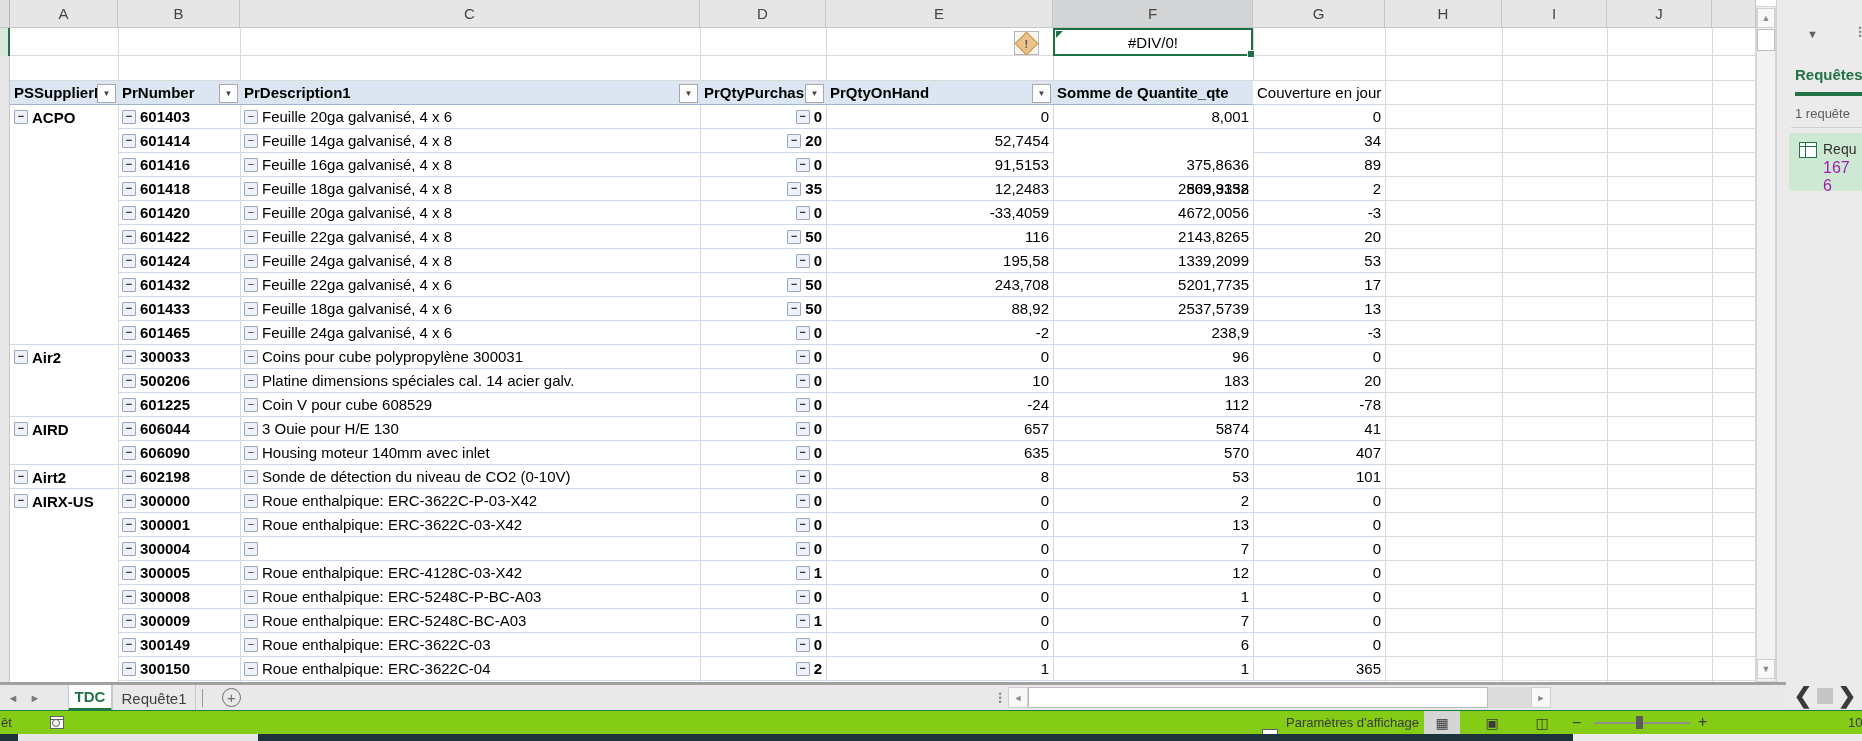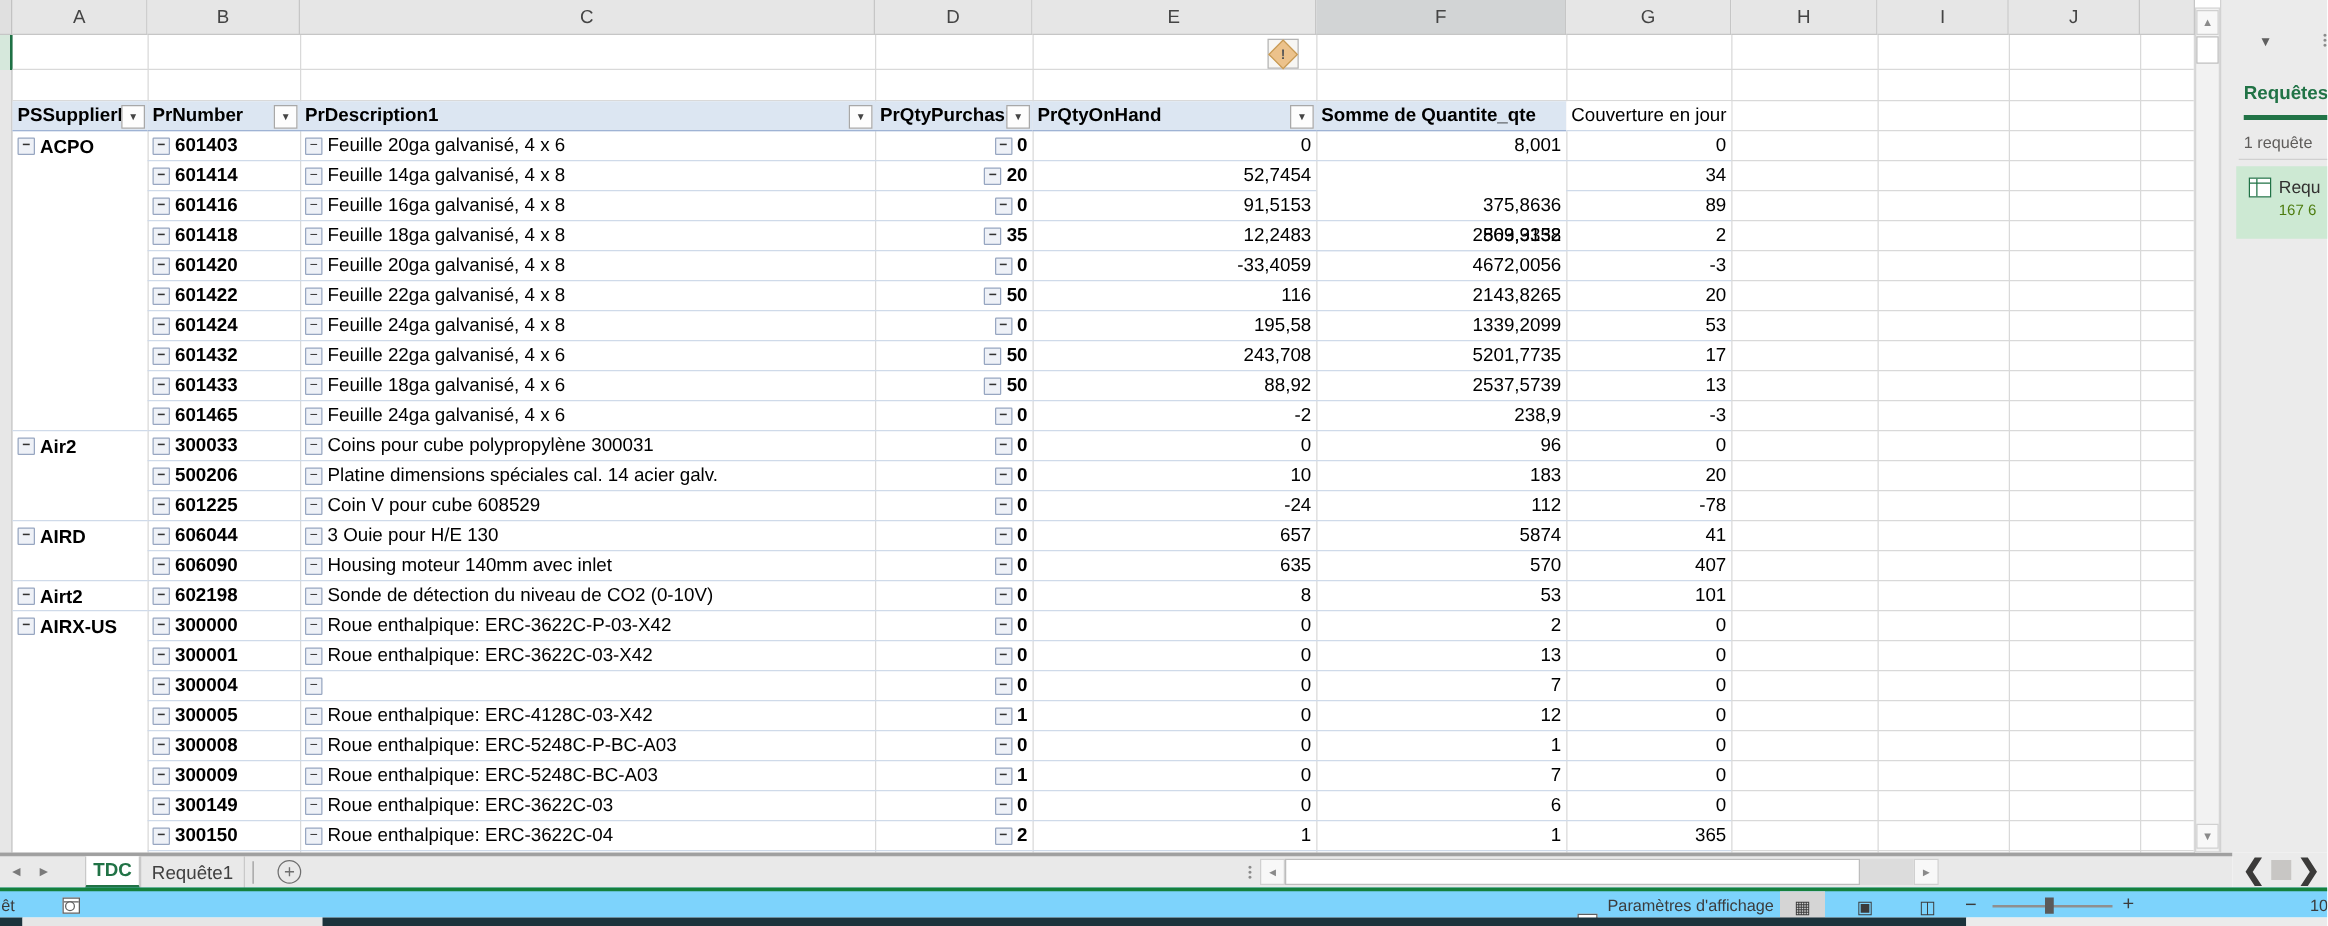--- a/index.html
+++ b/index.html
@@ -47,41 +47,41 @@
   
   .tabbar{background:#e9e9e9;border-top:1px solid #a2a2a2;}
   .navarr{color:#7a7a7a;font-size:11px;display:flex;align-items:center;justify-content:center;}
   .tab{display:flex;align-items:center;justify-content:center;font-size:15px;color:#404040;
        border-right:1px solid #c9c9c9;border-left:1px solid #c9c9c9;}
   .tab.active{background:#ffffff;color:#217346;font-weight:bold;border-bottom:3px solid #217346;}
   .plusbtn{width:19px;height:19px;border:1px solid #6f6f6f;border-radius:50%;color:#6f6f6f;font-size:15px;
            display:flex;align-items:center;justify-content:center;background:transparent;}
   .dots{color:#8a8a8a;font-size:9px;letter-spacing:0;line-height:4px;text-align:center;}
   
-  .statusbar{background:#7dd3fc;border-top:3px solid #15803d;font-size:13px;color:#3b3b3b;}
+  .statusbar{background:#84cc16;border-top:1px solid #15803d;font-size:13px;color:#3b3b3b;}
   .viewbtn{display:flex;align-items:center;justify-content:center;width:36px;height:24px;color:#3b3b3b;font-size:14px;}
   .viewbtn.sel{background:#d5d5d5;}
   .zoomtrack{height:2px;background:#8f8f8f;}
   .zoomthumb{width:7px;height:13px;background:#5a5a5a;}
   .macroicon{width:14px;height:13px;border:1px solid #5f5f5f;position:relative;background:#fff;}
   .macroicon:before{content:"";position:absolute;left:0;right:0;top:2px;height:1px;background:#5f5f5f;}
   .macroicon:after{content:"";position:absolute;left:1px;bottom:1px;width:6px;height:6px;border:1px solid #5f5f5f;border-radius:50%;background:#fff;}
   .dispicon{width:16px;height:12px;border:1px solid #5f5f5f;position:relative;background:#fff;}
   .dispicon:after{content:"⚙";position:absolute;right:-3px;bottom:-4px;font-size:9px;color:#5f5f5f;background:#f2f1f1;line-height:8px;}
   
   .pane{background:#ebebeb;border-left:1px solid #d2d2d2;}
   .pane-title{color:#217346;font-size:15px;font-weight:bold;}
   .pane-underline{background:#217346;}
   .pane-count{color:#5f5d5b;font-size:13px;}
   .queryitem{background:#cde9d3;display:flex;align-items:flex-start;padding:6px 0 0 10px;}
   .tableicon{width:16px;height:14px;border:1px solid #217346;position:relative;margin-top:3px;background:#fff;}
   .tableicon:before{content:"";position:absolute;left:0;right:0;top:3px;height:1px;background:#217346;}
   .tableicon:after{content:"";position:absolute;top:0;bottom:0;left:5px;width:1px;background:#217346;}
   .qname{font-size:14px;color:#323130;margin-left:6px;line-height:20px;}
-  .qdetail{font-size:12px;color:#4d7c0f;margin-left:6px;line-height:18px;}
+  .qdetail{font-size:16px;color:#a21caf;margin-left:6px;line-height:18px;}
   .chev{font-size:22px;color:#3b3a39;font-weight:bold;display:flex;align-items:center;justify-content:center;}
   .chevbox{background:#c8c6c4;}
   .darkstrip{background:#1c333c;}
   .lightstrip{background:#e6e6e6;}
 </style>
 </head>
 <body>
 
 <div id="app">
 
@@ -747,20 +747,25 @@
       </div>
       <div class="abs cell num pb" style="left: 1253px; top: 657px; width: 132px; height: 24px;">
         <span>365</span>
       </div>
       <div class="abs " style="left: 0px; top: 682px; width: 1786px; height: 2px; background: rgb(160, 160, 160);"></div>
       <div class="abs warnbtn" style="left: 1014px; top: 31px; width: 25px; height: 24px;">
         <div class="warndiamond">
           <span>!</span>
         </div>
       </div>
+      <div class="abs selcell" style="left: 1053px; top: 28px; width: 200px; height: 28px;">
+        <div class="seltri" style="position: absolute; left: 1px; top: 1px;"></div>
+        <span>#DIV/0!</span>
+        <div class="selhandle" style="position: absolute; right: -4px; bottom: -4px;"></div>
+      </div>
       <div class="abs vsb" style="left: 1756px; top: 6px; width: 20px; height: 676px;"></div>
       <div class="abs sbbtn" style="left: 1757px; top: 8px; width: 18px; height: 20px;">▲</div>
       <div class="abs sbthumb" style="left: 1757px; top: 29px; width: 18px; height: 22px;"></div>
       <div class="abs sbbtn" style="left: 1757px; top: 659px; width: 18px; height: 20px;">▼</div>
     </div>
 
   <div class="abs tabbar" style="left:0;top:684px;width:1786px;height:26px;">
     <div class="abs navarr" style="left:4px;top:0;width:18px;height:26px;">◄</div>
     <div class="abs navarr" style="left:26px;top:0;width:18px;height:26px;">►</div>
     <div class="abs tab active" style="left:68px;top:0;width:44px;height:26px;">TDC</div>

